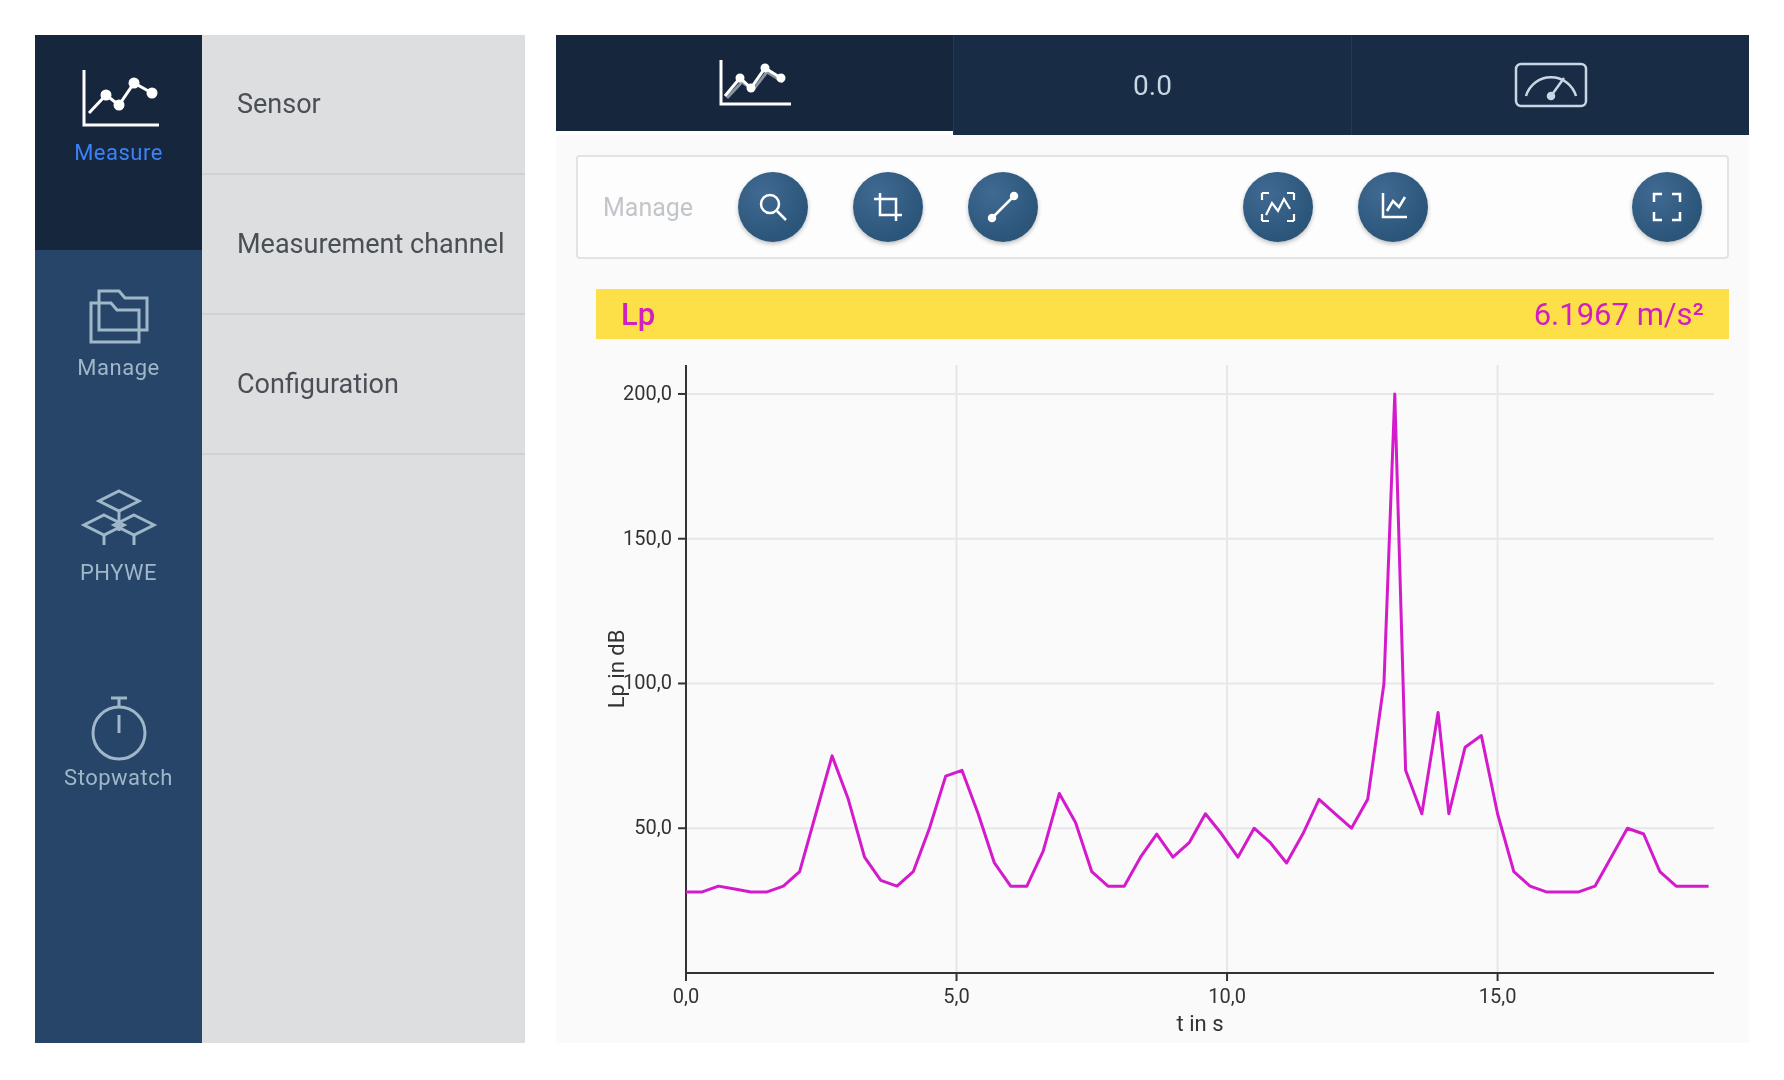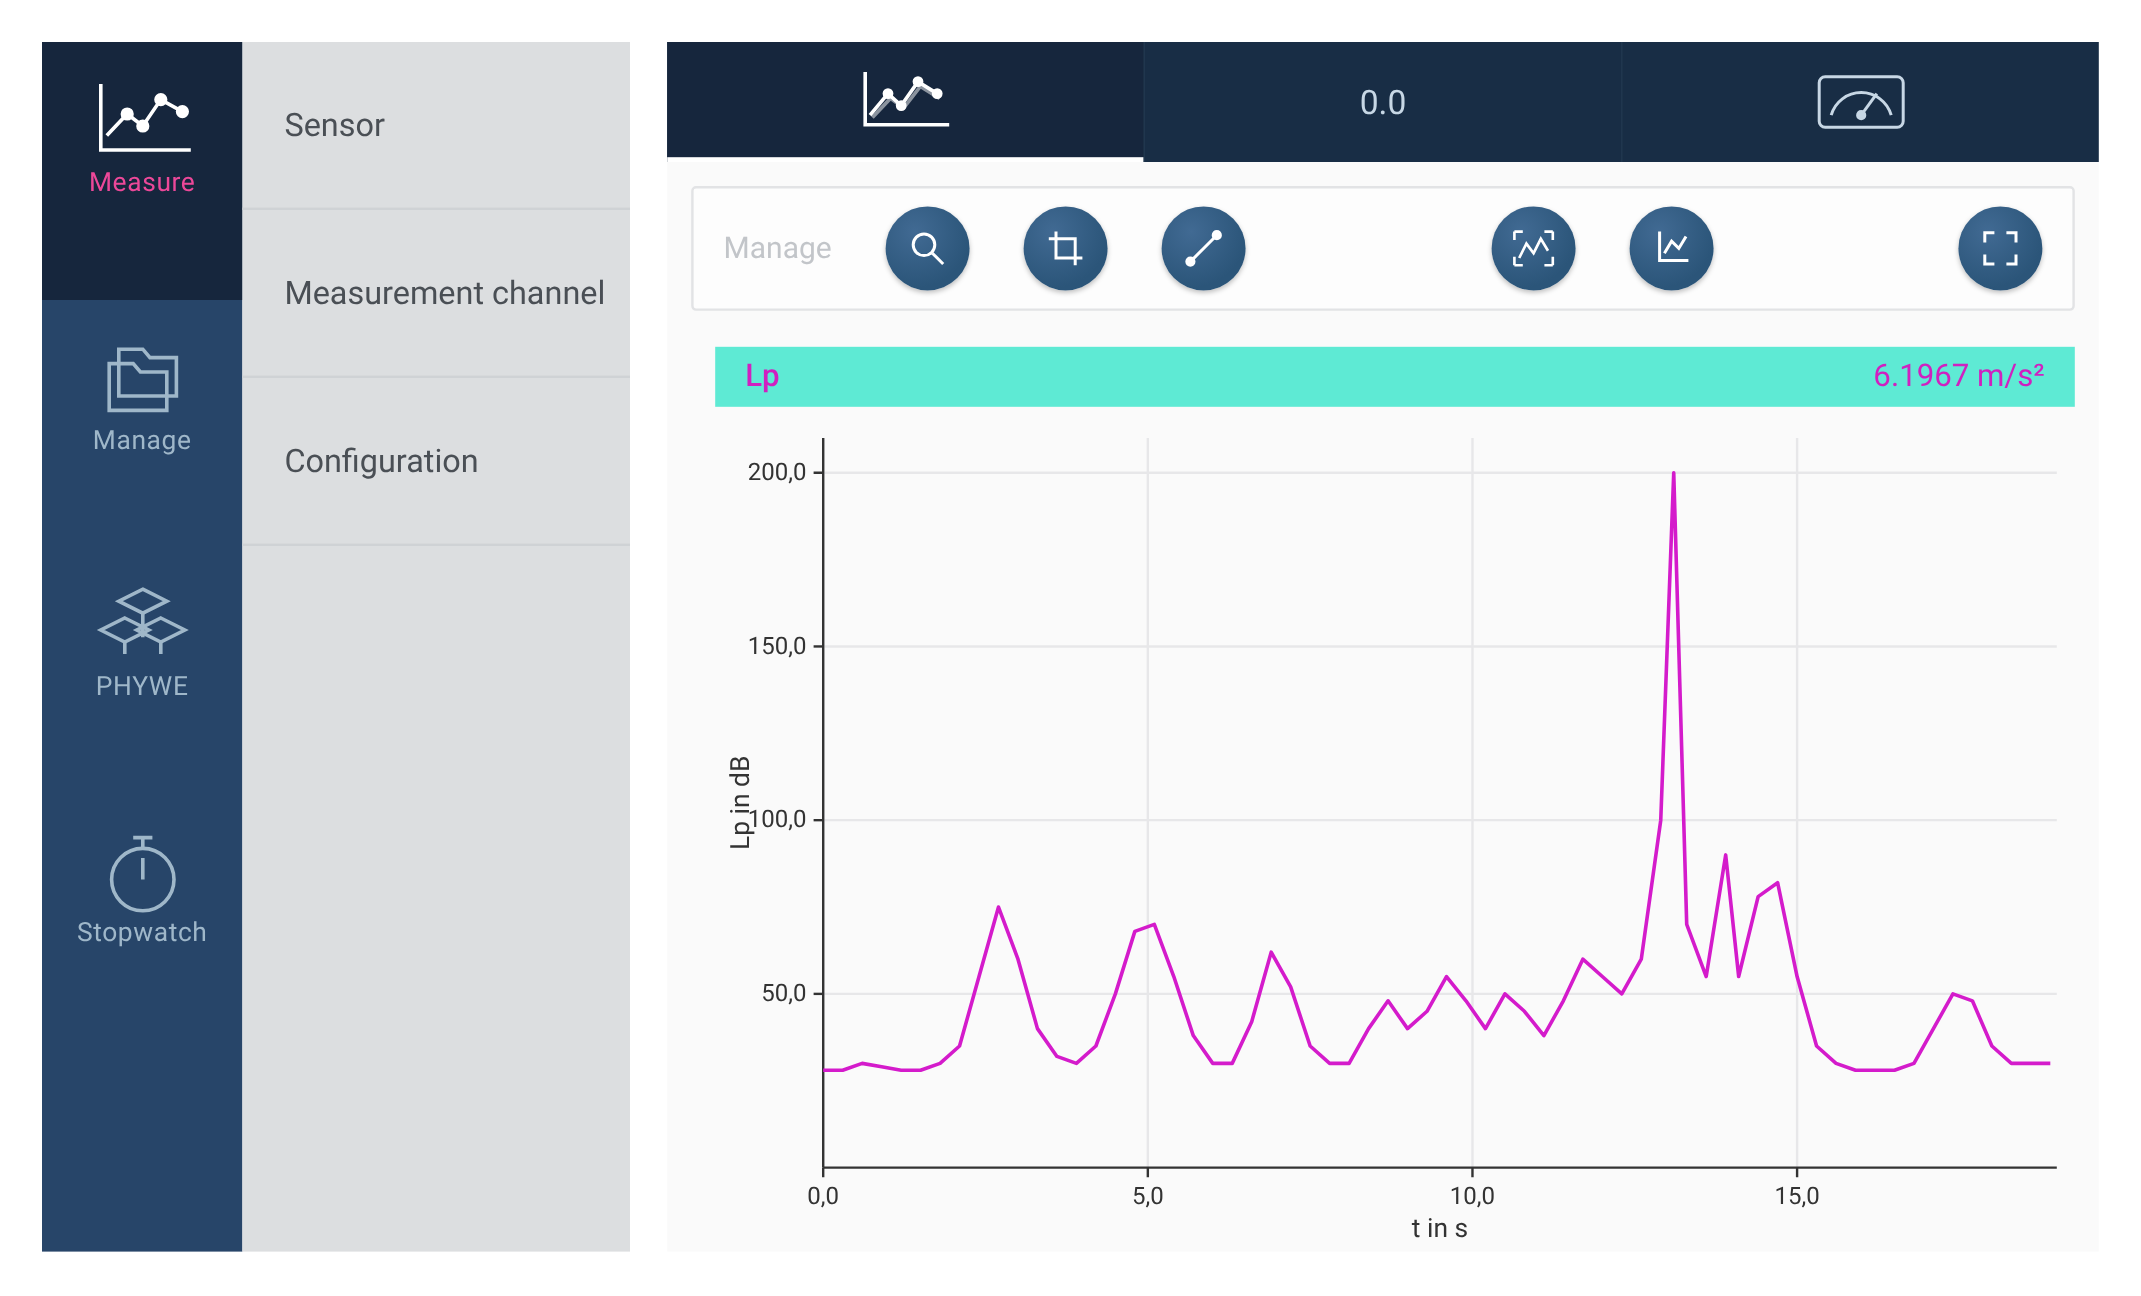--- a/index.html
+++ b/index.html
@@ -1,37 +1,37 @@
 <!DOCTYPE html>
 <html><head>
 <meta charset="utf-8">
 <style>
   html,body{margin:0;padding:0;height:100%;font-family:-apple-system,BlinkMacSystemFont,"Segoe UI",Roboto,Helvetica,Arial,sans-serif;background:#fff}
   #app{width:1784px;height:1080px;position:relative;background:#fff;overflow:hidden}
   
   .nav-rail{position:absolute;left:35px;top:35px;width:167px;height:1008px;background:#274569;color:#9fb7c9}
   .nav-rail .nav-item{width:100%;text-align:center;padding-top:25px;box-sizing:border-box}
-  .nav-rail .nav-item.active{background:#16263d;color:#ec4899}
+  .nav-rail .nav-item.active{background:#16263d;color:#3b82f6}
   .nav-rail .nav-item .nav-icon{display:flex;align-items:center;justify-content:center;height:80px}
   .nav-rail .nav-item .nav-label{font-size:22px;padding-bottom:22px;letter-spacing:.5px}
   
   .sub-col{position:absolute;left:202px;top:35px;width:323px;height:1008px;background:#dcdee0}
   .sub-item{height:140px;display:flex;align-items:center;padding-left:35px;font-size:27px;color:#4a4f55;border-bottom:2px solid #cfd2d5;box-sizing:border-box}
   
   .main{position:absolute;left:556px;top:35px;right:35px;height:1008px;background:#fafafa}
   .top-tabs{height:100px;display:flex;background:#182d45;color:#c7d7e5}
   .top-tab{flex:1;display:flex;align-items:center;justify-content:center;font-size:28px;border-left:1px solid #233a52}
   .top-tab:first-child{border-left:none}
   .top-tab.active{background:#16263d;border-bottom:4px solid #fff;box-sizing:border-box}
   .tools-bar{margin:20px 20px 0 20px;border:2px solid #e2e3e5;border-radius:4px;height:100px;display:flex;align-items:center;padding:0 25px;background:#fdfdfd}
   .tools-label{color:#c2c5c9;font-size:25px;margin-right:45px}
   .tool-btn{width:70px;height:70px;border-radius:50%;background:radial-gradient(circle at 35% 30%,#416a93,#2b5579 70%);margin-right:45px;display:flex;align-items:center;justify-content:center;box-shadow:0 2px 4px rgba(0,0,0,.25)}
   .tool-gap{flex:1}
   
-  .chart-head{margin:30px 20px 0 40px;height:50px;background:#5eead4;display:flex;align-items:center;padding:0 25px;color:#d020c0;font-size:26px}
+  .chart-head{margin:30px 20px 0 40px;height:50px;background:#fde047;display:flex;align-items:center;padding:0 25px;color:#d020c0;font-size:31px}
   .chart-head .val{margin-left:auto}
   
   .chart-wrap{position:absolute;left:40px;right:20px;top:320px;bottom:0}
   svg{display:block}
 </style>
 </head>
 <body>
 <div id="app">
 
 <div class="nav-rail">

